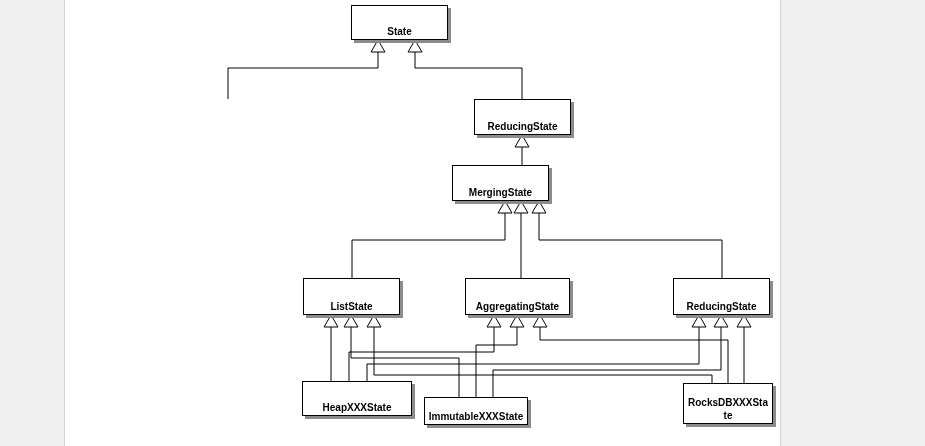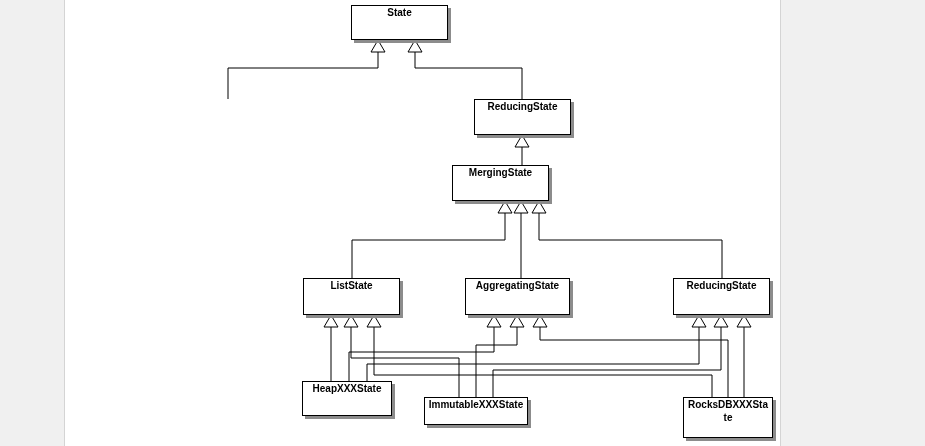--- a/index.html
+++ b/index.html
@@ -42,21 +42,21 @@
     height: 446px;
     z-index: 3;
   }
   .node {
     position: absolute;
     background: #ffffff;
     border: 1px solid #000000;
     box-shadow: 3px 3px 0 0 #8c8c8c;
     box-sizing: border-box;
     display: flex;
-    align-items: flex-start;
+    align-items: flex-end;
     justify-content: center;
     text-align: center;
     font-size: 10px;
     font-weight: bold;
     color: #000000;
     line-height: 1.25;
     padding: 1px 3px;
     word-break: break-all;
   }
 </style>
@@ -109,23 +109,23 @@
       </div>
       <div class="node" style="left: 303px; top: 278px; width: 97px; height: 37px;">
         <span>ListState</span>
       </div>
       <div class="node" style="left: 673px; top: 278px; width: 97px; height: 37px;">
         <span>ReducingState</span>
       </div>
       <div class="node" style="left: 465px; top: 278px; width: 105px; height: 37px;">
         <span>AggregatingState</span>
       </div>
-      <div class="node" style="left: 302px; top: 381px; width: 90px; height: 35px;">
+      <div class="node" style="left: 302px; top: 381px; width: 110px; height: 35px;">
         <span>HeapXXXState</span>
       </div>
       <div class="node" style="left: 424px; top: 397px; width: 104px; height: 28px;">
         <span>ImmutableXXXState</span>
       </div>
-      <div class="node" style="left: 683px; top: 397px; width: 90px; height: 41px;">
+      <div class="node" style="left: 683px; top: 383px; width: 90px; height: 41px;">
         <span>RocksDBXXXState</span>
       </div>
     </div>
 </div>
 
 </body></html>

